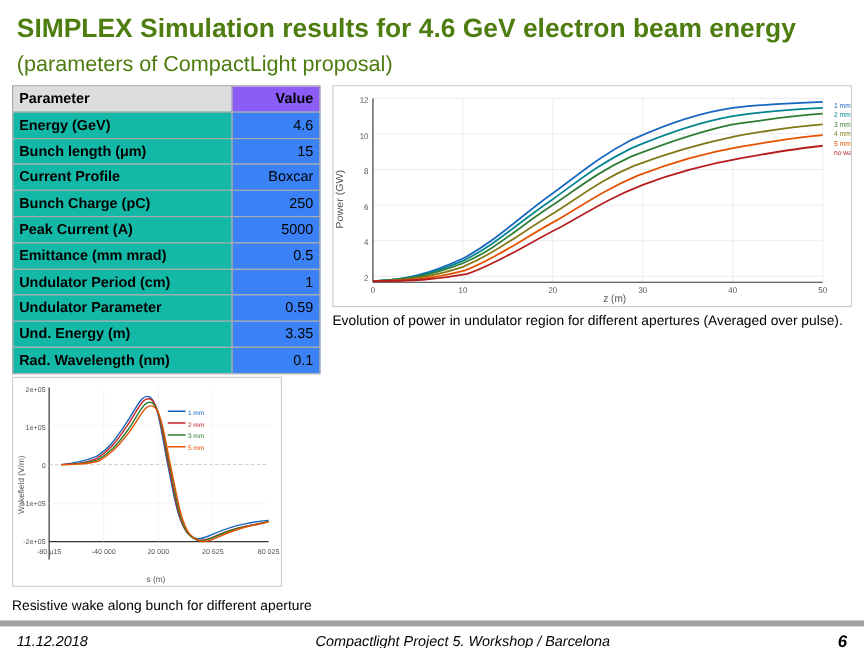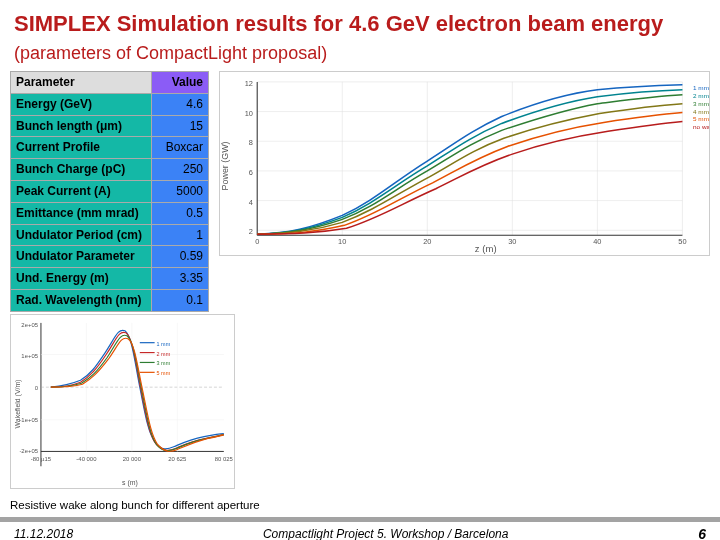--- a/index.html
+++ b/index.html
@@ -10,37 +10,37 @@
       font-family: Arial, sans-serif;
       overflow: hidden;
       position: relative;
     }
     .header {
       padding: 10px 14px 6px 14px;
     }
     .header h1 {
       font-size: 22px;
       font-weight: bold;
-      color: #b91c1c;
+      color: #4d7c0f;
       line-height: 1.25;
     }
     .header h1 span.subtitle {
       font-size: 18px;
       font-weight: normal;
     }
     .content-area {
       display: flex;
       flex-direction: row;
       padding: 0 10px;
       gap: 10px;
     }
     .left-panel {
       display: flex;
       flex-direction: column;
-      width: 199px;
+      width: 257px;
       flex-shrink: 0;
       align-items: flex-end;
     }
     .params-table {
       border-collapse: collapse;
       font-size: 12px;
       width: 100%;
     }
     .params-table td {
       border: 1px solid #aaa;
@@ -248,20 +248,23 @@
           <path d="M 0,154 C 34,154 56,153 84,148 C 114,138 138,122 168,108 C 193,95 210,84 240,73 C 270,62 300,55 330,50 C 360,45 380,42 400,40" fill="none" stroke="#b71c1c" stroke-width="1.5"></path>
 
           <text x="410" y="8" font-size="6" fill="#1565c0">1 mm</text>
           <text x="410" y="16" font-size="6" fill="#00838f">2 mm</text>
           <text x="410" y="24" font-size="6" fill="#2e7d32">3 mm</text>
           <text x="410" y="32" font-size="6" fill="#827717">4 mm</text>
           <text x="410" y="40" font-size="6" fill="#e65100">5 mm</text>
           <text x="410" y="48" font-size="6" fill="#b71c1c">no wake</text>
         </g>
       </svg>
+    </div>
+    <div class="chart-caption">
+      <span>Evolution of power in undulator region for different apertures (Averaged over pulse).</span>
     </div>
   </div>
 </div>
 
 <div style="display:flex; flex-direction:column; padding: 0 10px; gap:10px; margin-top:2px;">
 
   <div class="chart-bottom-left">
     <svg width="100%" height="100%" viewBox="0 0 225 175">
       <rect width="225" height="175" fill="white"></rect>
 

